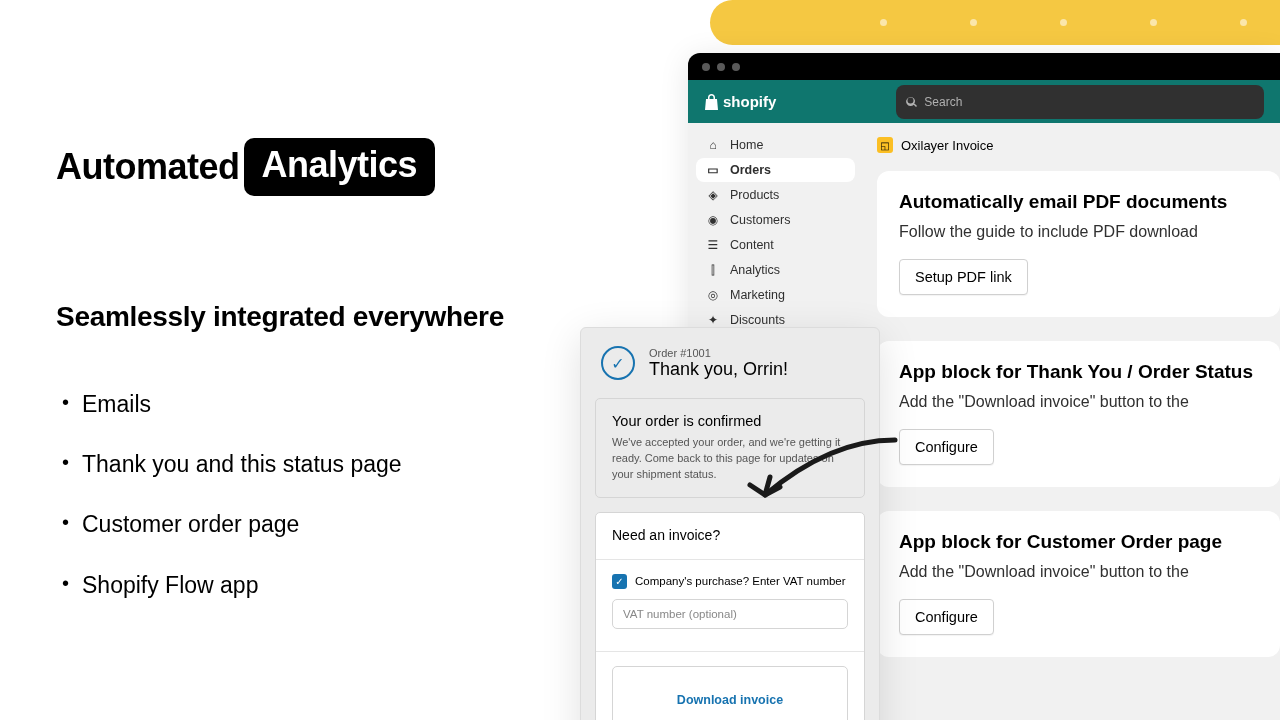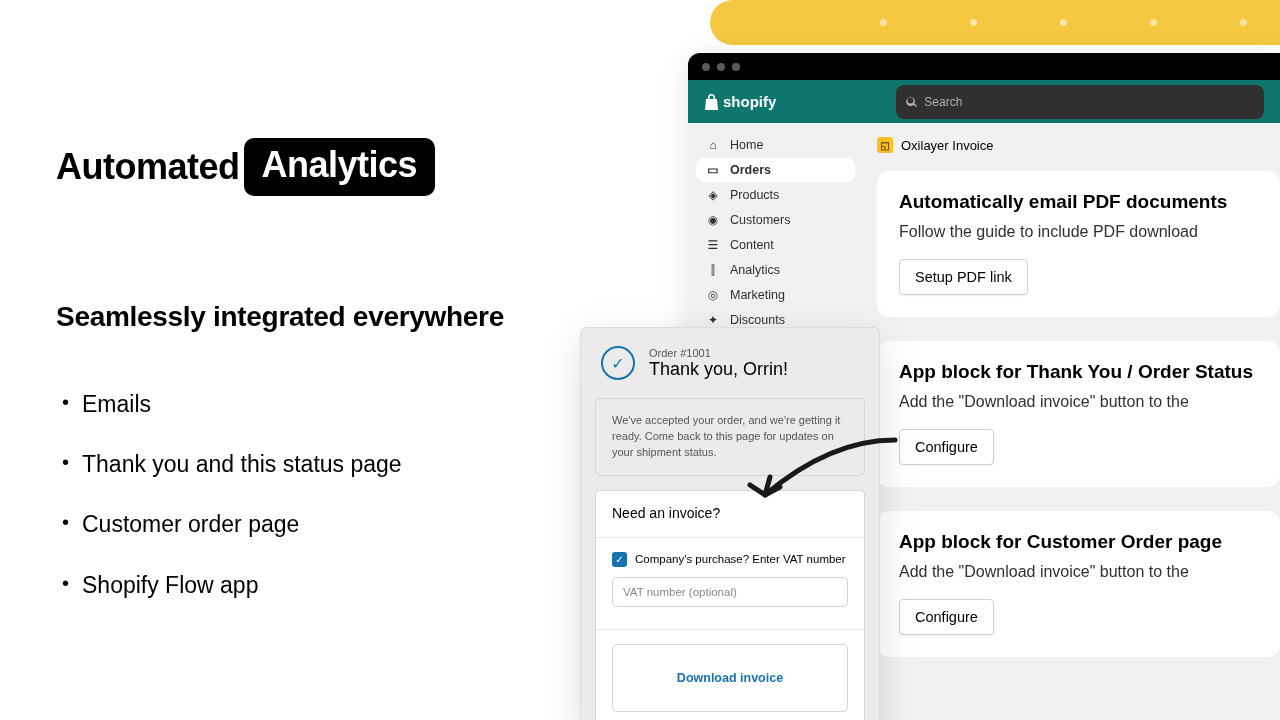--- a/index.html
+++ b/index.html
@@ -166,20 +166,21 @@
 
 <div class="popup">
   <div class="phead">
     <div class="check">✓</div>
     <div>
       <div class="ordnum">Order #1001</div>
       <div class="thanks">Thank you, Orrin!</div>
     </div>
   </div>
   <div class="confirm-box">
+    <h3>Your order is confirmed</h3>
     <p>We've accepted your order, and we're getting it ready. Come back to this page for updates on your shipment status.</p>
   </div>
   <div class="invoice-box">
     <h3>Need an invoice?</h3>
     <hr>
     <div class="chk-row">
       <span class="chkbox">✓</span>
       <span>Company's purchase? Enter VAT number</span>
     </div>
     <div class="vat-input">VAT number (optional)</div>

